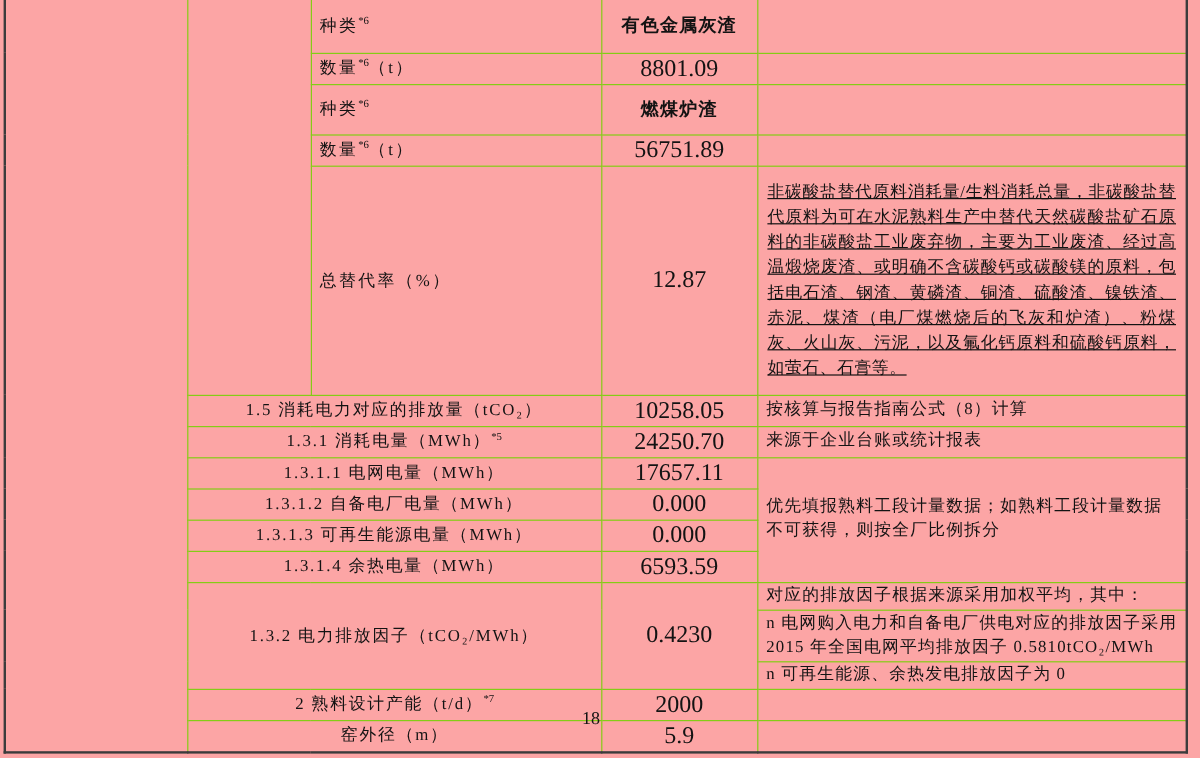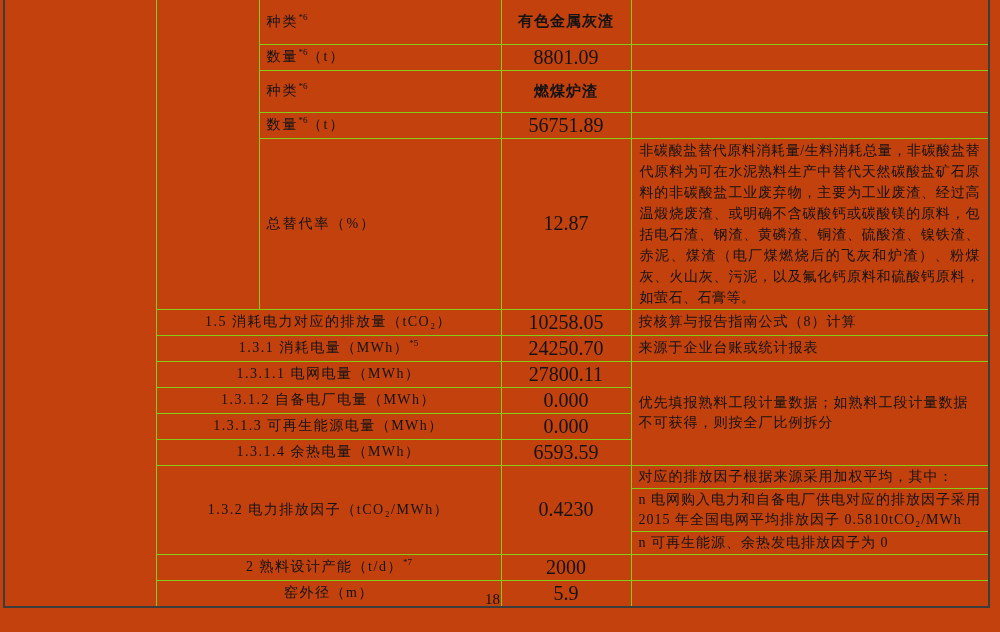--- a/index.html
+++ b/index.html
@@ -1,20 +1,20 @@
 <!DOCTYPE html>
 <html><head>
 <meta charset="utf-8">
 <style>
   html, body { margin: 0; padding: 0; background: #ffffff; }
   .page {
     position: relative;
     width: 1000px;
     height: 632px;
-    background: #c2410c;
+    background: #fca5a5;
     color: #131313;
     font-family: "Liberation Serif", "DejaVu Serif", serif;
     overflow: hidden;
   }
   table.doc-table {
     position: absolute;
     left: 3px;
     top: 0;
     width: 985px;
     border-collapse: collapse;
@@ -29,21 +29,21 @@
     padding: 1px 6px;
     overflow: hidden;
   }
   tr.r-top > td { border-top: none; }
   td.lbl  { text-align: left;   letter-spacing: 2px;   padding-left: 7px; }
   td.lblc { text-align: center; letter-spacing: 1.5px; }
   td.lbll { text-align: center;   letter-spacing: 1.5px; padding-left: 7px; }
   td.val  { text-align: center; letter-spacing: 0; font-size: 20px; font-family: Liberation Serif, serif; }
   td.val-bold { text-align: center; font-weight: bold; font-size: 15px; letter-spacing: 1px; }
   td.note { text-align: left; letter-spacing: 1px; line-height: 20px; padding: 1px 7px; }
-  td.note-long { text-align: justify; letter-spacing: 0.5px; line-height: 21px; padding: 1px 8px; }
+  td.note-long { text-align: justify; letter-spacing: 0.5px; line-height: 21px; padding: 11px 8px; text-decoration: underline; }
   sup.fn { font-size: 9px; letter-spacing: 0; line-height: 0; }
   .footer {
     position: absolute;
     left: 0;
     top: 591px;
     width: 985px;
     text-align: center;
     font-size: 15px;
   }
 </style>
@@ -92,21 +92,21 @@
         <td class="val">10258.05</td>
         <td class="note">按核算与报告指南公式（8）计算</td>
       </tr>
       <tr style="height:21px">
         <td class="lblc" colspan="2"><span>1.3.1 消耗电量（MWh）</span><sup class="fn">*5</sup></td>
         <td class="val">24250.70</td>
         <td class="note">来源于企业台账或统计报表</td>
       </tr>
       <tr style="height:22px">
         <td class="lblc" colspan="2"><span>1.3.1.1 电网电量（MWh）</span></td>
-        <td class="val">27800.11</td>
+        <td class="val">17657.11</td>
         <td class="note" rowspan="4">优先填报熟料工段计量数据；如熟料工段计量数据不可获得，则按全厂比例拆分</td>
       </tr>
       <tr style="height:23px">
         <td class="lblc" colspan="2"><span>1.3.1.2 自备电厂电量（MWh）</span></td>
         <td class="val">0.000</td>
       </tr>
       <tr style="height:22px">
         <td class="lblc" colspan="2"><span>1.3.1.3 可再生能源电量（MWh）</span></td>
         <td class="val">0.000</td>
       </tr>

